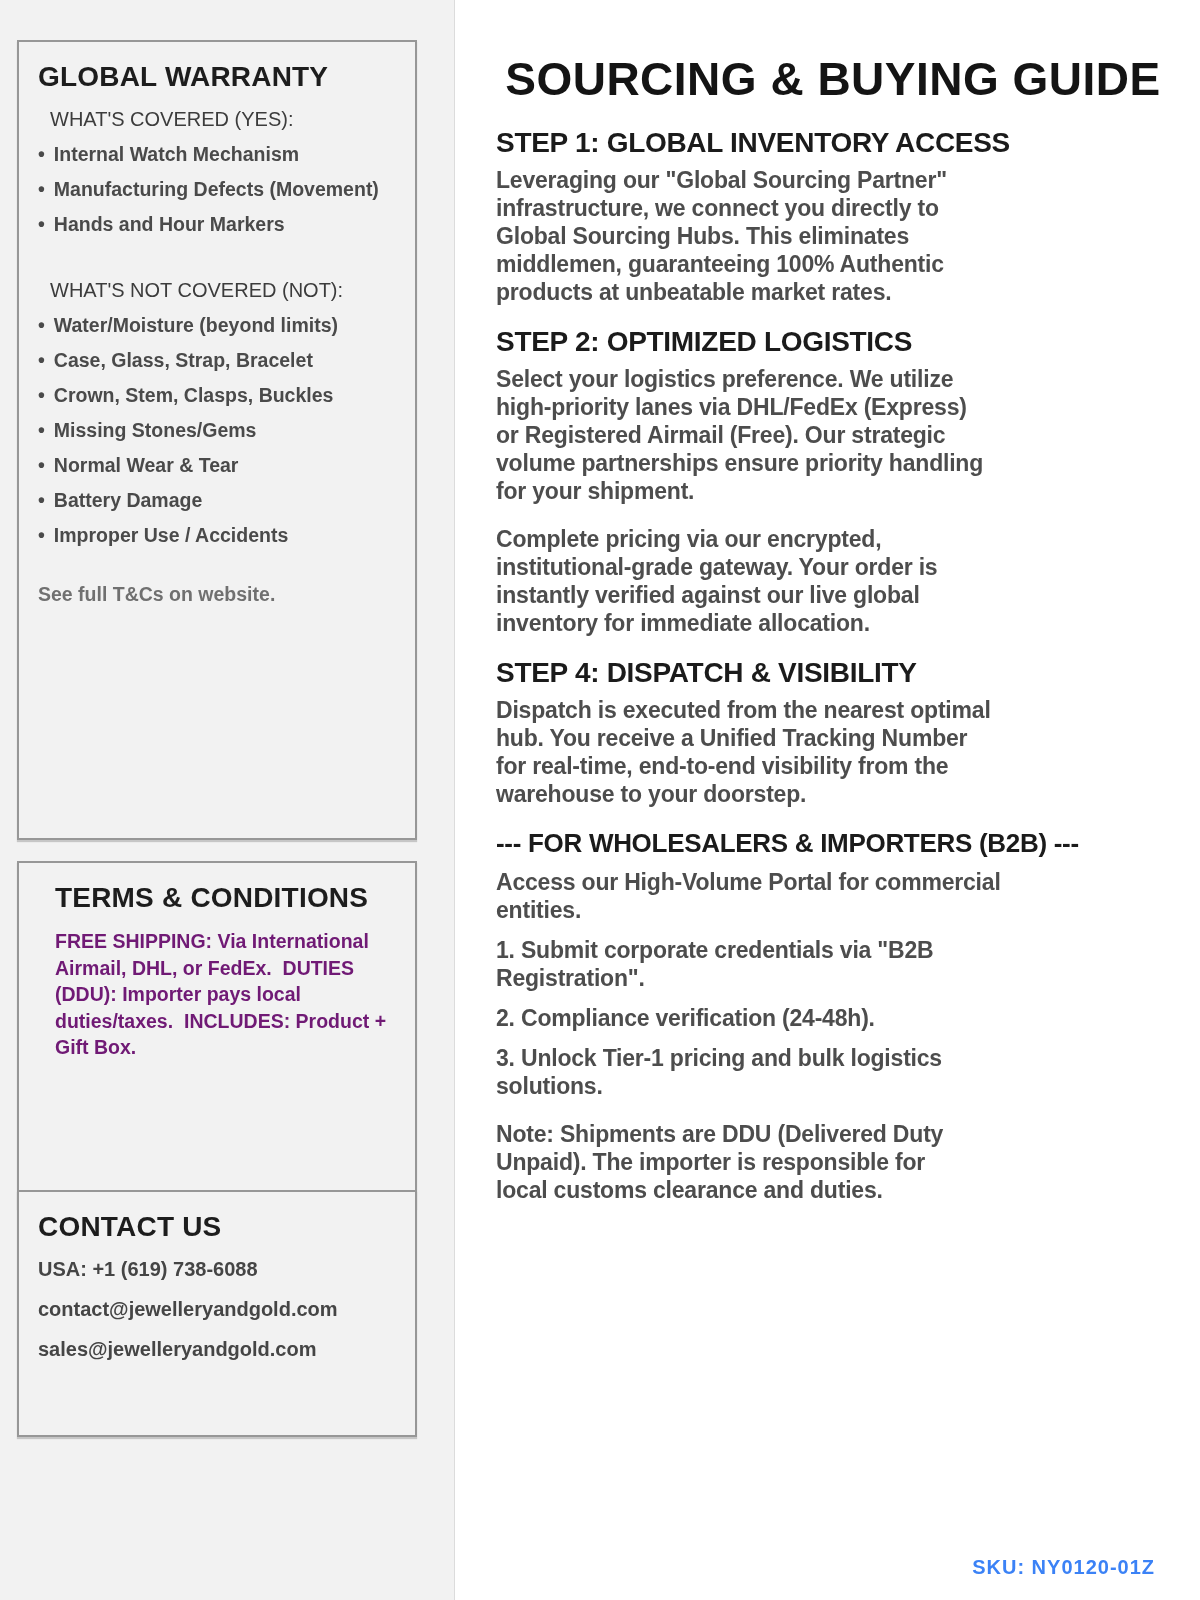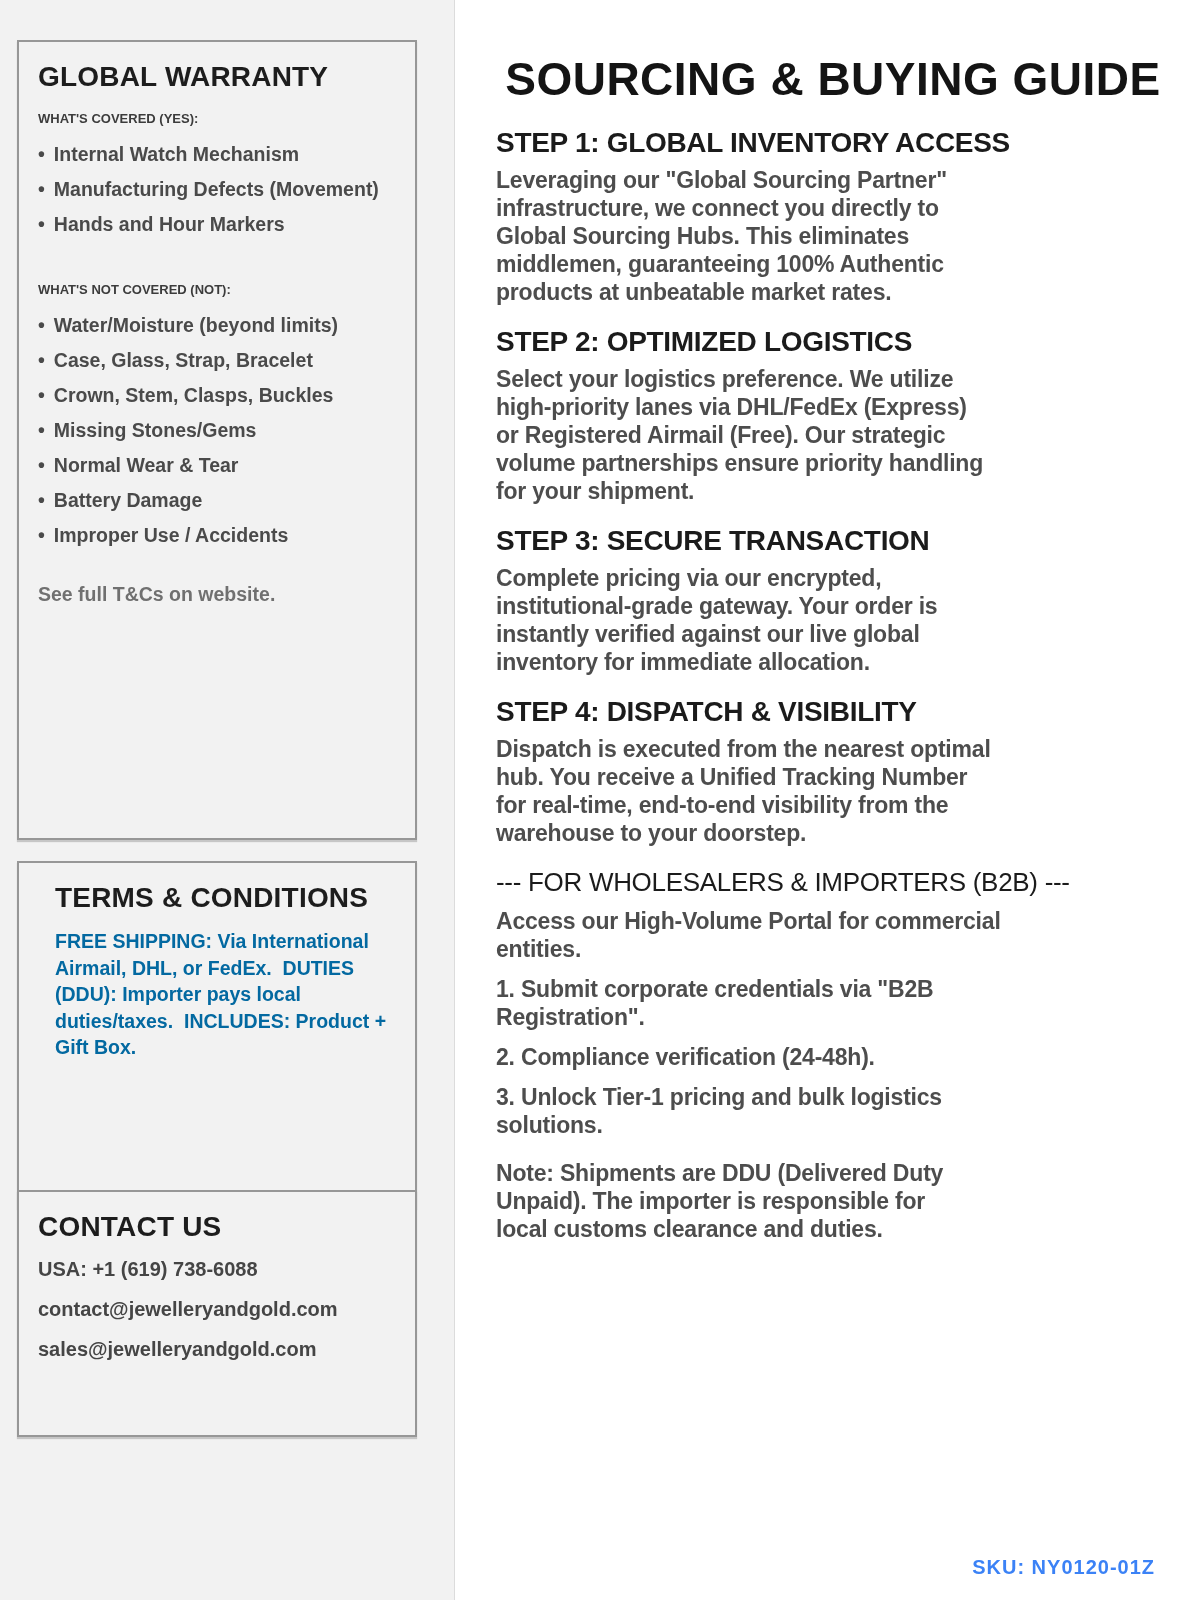--- a/index.html
+++ b/index.html
@@ -31,23 +31,23 @@
   .panel-terms    { top: 861px; height: 347px; padding-left: 36px; }
   .panel-contact  { top: 1190px; height: 247px; }
 
   .panel h2 {
     margin: 0 0 14px 0;
     font-size: 28px; line-height: 33px;
     font-weight: 800; color: #1d1d1d;
     letter-spacing: 0.2px;
   }
   .subhead {
-    font-size: 13px; line-height: 24px;
-    font-weight: 700; color: #3c3c3c;
-    margin: 0 0 12px 0;
+    font-size: 20px; line-height: 24px;
+    font-weight: 400; color: #3c3c3c;
+    margin: 0 0 12px 12px;
   }
   .subhead.gap { margin-top: 42px; }
   ul.bullets {
     list-style: none; margin: 0; padding: 0;
   }
   ul.bullets li {
     font-size: 19.5px; line-height: 23px;
     font-weight: 700; color: #4a4a4a;
     margin: 0 0 12px 0;
     display: flex;
@@ -58,21 +58,21 @@
     color: #4a4a4a;
   }
   .footnote {
     margin-top: 36px;
     font-size: 19.5px; font-weight: 700;
     color: #707070;
   }
   .panel-body {
     margin: 0;
     font-size: 19.5px; line-height: 26.5px;
-    font-weight: 700; color: #0369a1;
+    font-weight: 700; color: #701a75;
     white-space: pre-wrap;
   }
   .contact-line {
     margin: 0 0 16px 0;
     font-size: 20px; line-height: 24px;
     font-weight: 700; color: #454545;
   }
 
   
   .main {
@@ -102,21 +102,21 @@
     margin: 0 0 20px 0;
     font-size: 23px; line-height: 28px;
     font-weight: 600; color: #4d4d4d;
     letter-spacing: -0.2px;
     font-stretch: condensed;
     white-space: pre-wrap;
   }
   .b2b h3 {
     margin: 0 0 10px 0;
     font-size: 26px; line-height: 30px;
-    font-weight: 400; color: #1b1b1b;
+    font-weight: 700; color: #1b1b1b;
     letter-spacing: -0.3px;
     font-stretch: condensed;
   }
   .b2b p.intro { margin-bottom: 12px; }
   .b2b p.b2b-item { margin-bottom: 12px; }
   .b2b p.note { margin-top: 20px; }
 
   .sku {
     position: absolute; top: 1556px; right: 45px;
     font-size: 20px; font-weight: 700;
@@ -183,21 +183,20 @@
   <section class="step">
     <h3>STEP 2: OPTIMIZED LOGISTICS</h3>
     <p>Select your logistics preference. We utilize
 high-priority lanes via DHL/FedEx (Express)
 or Registered Airmail (Free). Our strategic
 volume partnerships ensure priority handling
 for your shipment.</p>
   </section>
 
   <section class="step">
-    <h3>STEP 3: SECURE TRANSACTION</h3>
     <p>Complete pricing via our encrypted,
 institutional-grade gateway. Your order is
 instantly verified against our live global
 inventory for immediate allocation.</p>
   </section>
 
   <section class="step">
     <h3>STEP 4: DISPATCH &amp; VISIBILITY</h3>
     <p>Dispatch is executed from the nearest optimal
 hub. You receive a Unified Tracking Number

